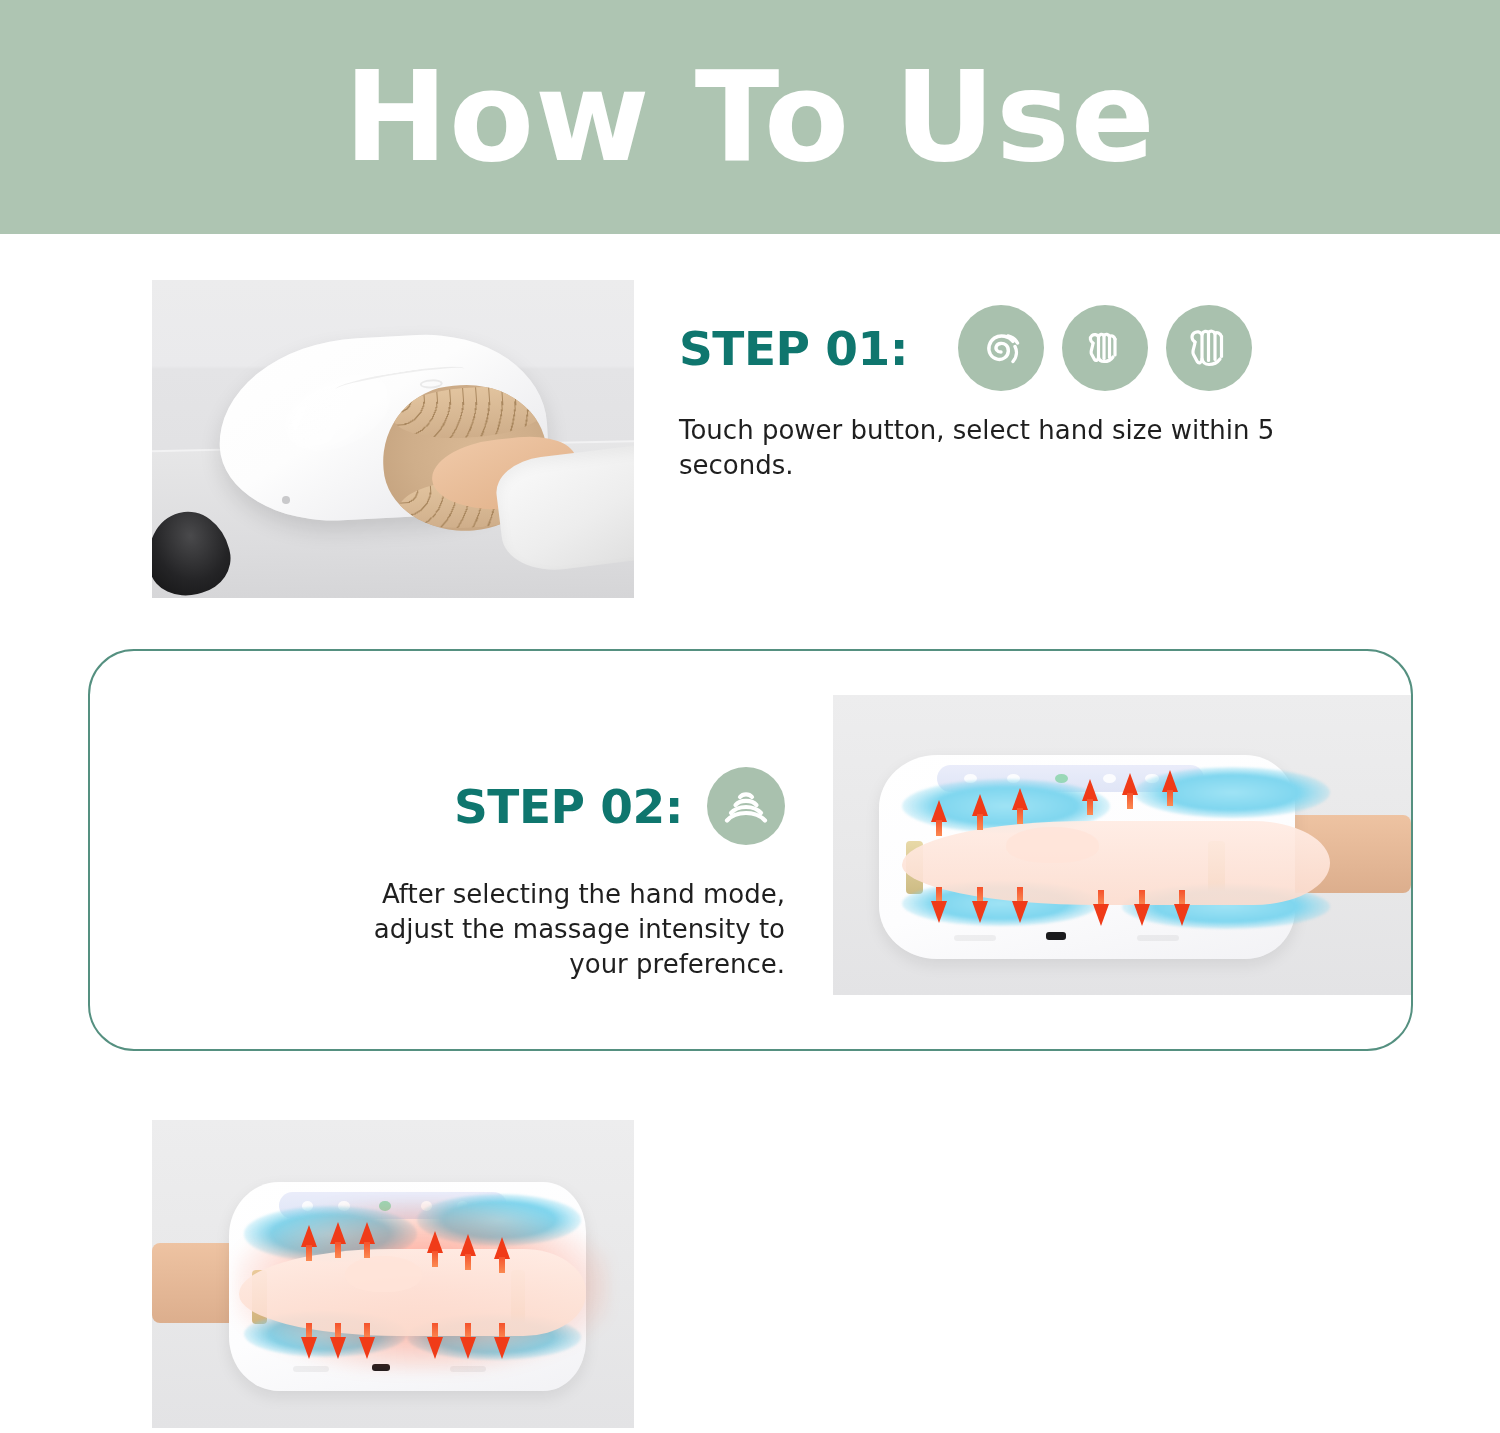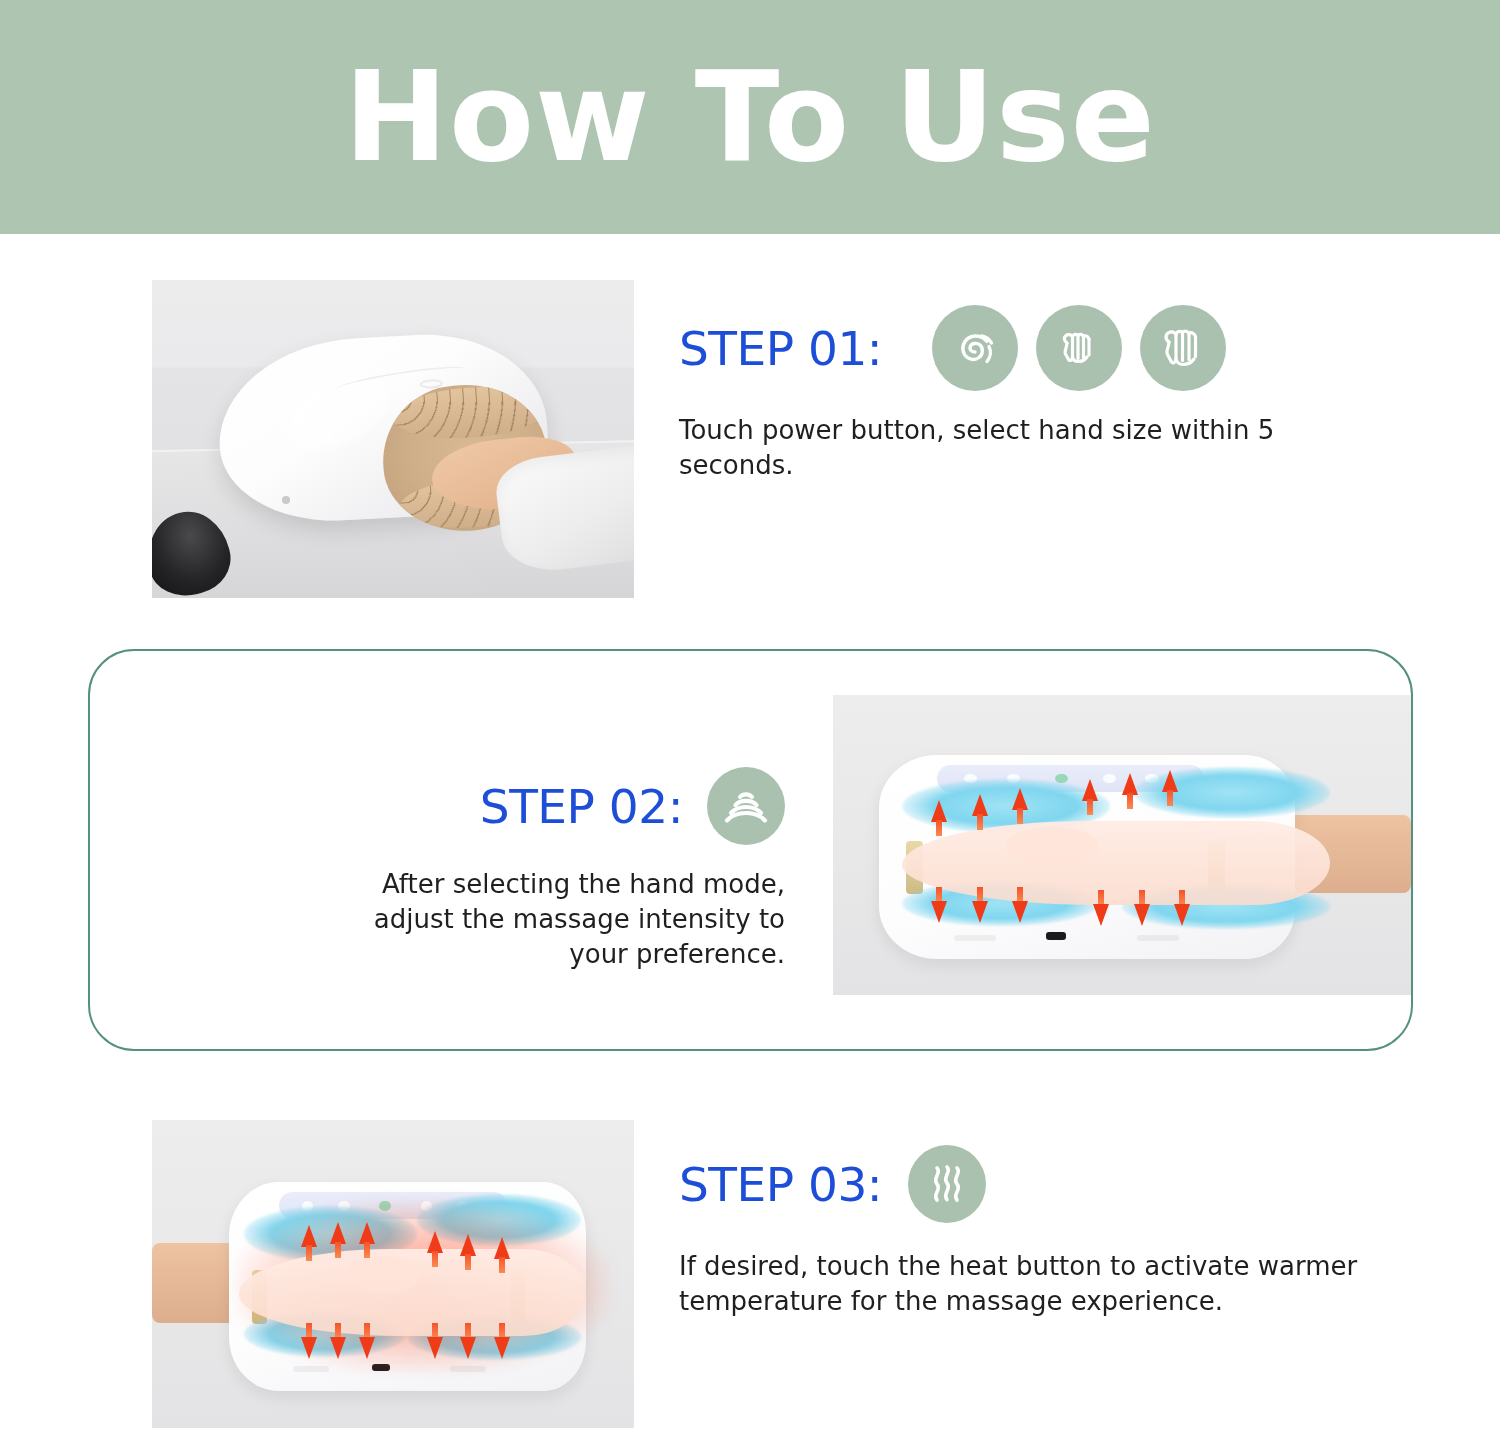--- a/index.html
+++ b/index.html
@@ -254,22 +254,22 @@
 
   
   .step-head {
     display: flex;
     align-items: center;
     gap: 26px;
   }
   .step-title {
     font-family: "DejaVu Sans", sans-serif;
     font-size: 47px;
-    font-weight: 400;
-    color: #1d4ed8;
+    font-weight: 700;
+    color: #0f766e;
     letter-spacing: -0.5px;
     line-height: 1;
     white-space: nowrap;
   }
   .step-body {
     font-family: "DejaVu Sans", sans-serif;
     font-size: 26px;
     font-weight: 400;
     color: #1f1f1f;
     line-height: 1.34;
@@ -303,21 +303,21 @@
     border-radius: 46px;
     background: #ffffff;
   }
   #step2-block {
     position: absolute;
     left: 330px; top: 767px;
     width: 455px;
     text-align: right;
   }
   #step2-block .step-head { justify-content: flex-end; gap: 24px; }
-  #step2-block .step-body { margin-top: 22px; }
+  #step2-block .step-body { margin-top: 32px; }
 
   
   #step3-block {
     position: absolute;
     left: 679px; top: 1145px;
     width: 680px;
   }
   #step3-block .step-head { gap: 26px; }
   #step3-block .step-body { margin-top: 26px; }
 
@@ -567,29 +567,14 @@
     <div style="position:absolute;left:64%;top:66%">
       <div class="arrow-stem" style="left:5px;top:0"></div>
         <div class="arrow down" style="top:14px;position:relative"></div>
       </div>
     <div style="position:absolute;left:71%;top:66%">
       <div class="arrow-stem" style="left:5px;top:0"></div>
         <div class="arrow down" style="top:14px;position:relative"></div>
       </div>
   </div>
 
-  <div id="step3-block">
-    <div class="step-head">
-      <div class="step-title">STEP 03:</div>
-
-      <div class="icon-circle sm">
-        <svg width="44" height="48" viewBox="0 0 44 48" fill="none" stroke="#ffffff" stroke-width="3.6" stroke-linecap="round">
-          <path d="M12 8 C17 13 7 18 12 24 C17 30 7 34 12 40"></path>
-          <path d="M22 7 C27 12 17 17 22 23 C27 29 17 33.5 22 39.5"></path>
-          <path d="M32 8 C37 13 27 18 32 24 C37 30 27 34 32 40"></path>
-        </svg>
-      </div>
-    </div>
-
-    <div class="step-body">If desired, touch the heat button to activate warmer temperature for the massage experience.</div>
-  </div>
 
 </div>
 
 </body></html>

